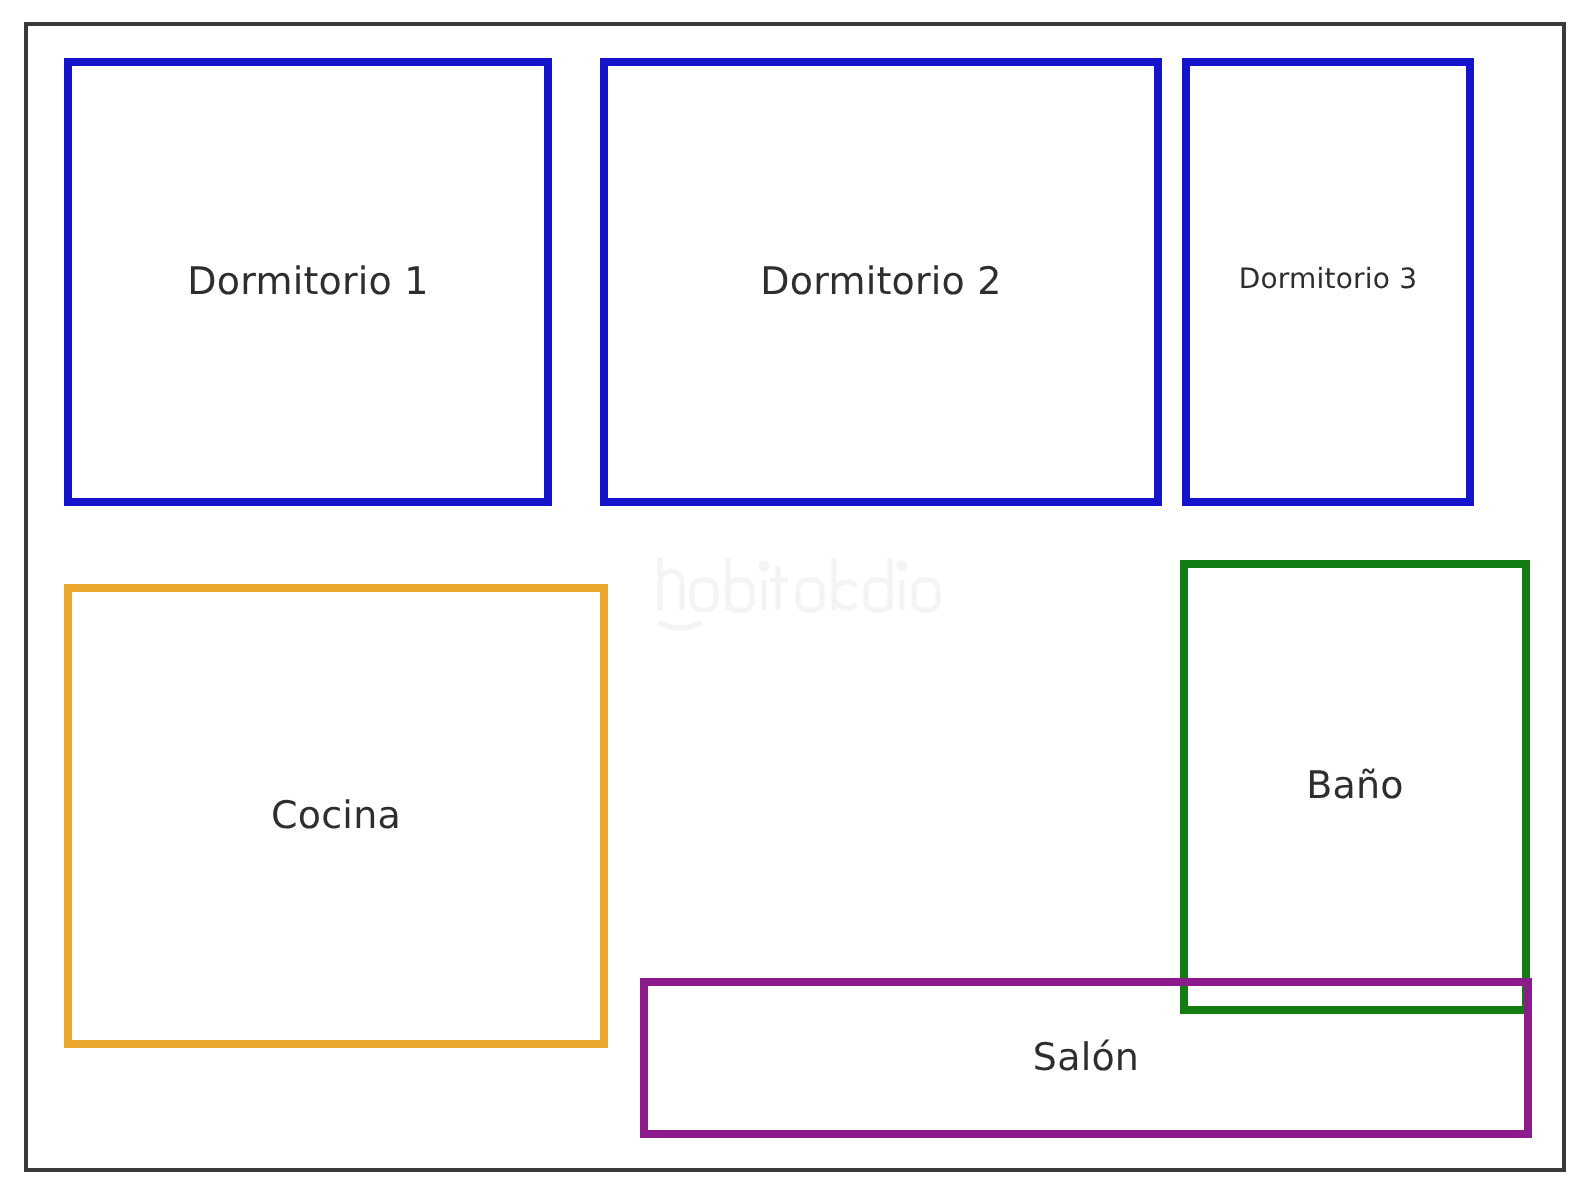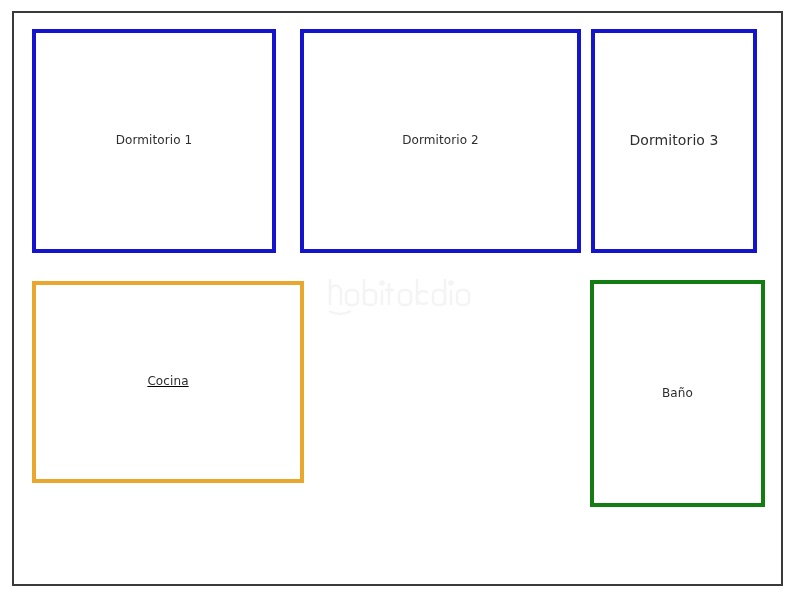--- a/index.html
+++ b/index.html
@@ -48,21 +48,21 @@
   .room {
     position: absolute;
     box-sizing: border-box;
     background: transparent;
     display: flex;
     align-items: center;
     justify-content: center;
   }
   .room-label {
     color: #2e2e2e;
-    font-size: 12px;
+    font-size: 19px;
     line-height: 1.1;
     letter-spacing: 0.1px;
     white-space: nowrap;
     text-align: center;
   }
   .room-label.small {
     font-size: 14px;
   }
 
   
@@ -116,26 +116,29 @@
   </div>
 
   <div class="room" id="room-dormitorio-1" style="left: 32px; top: 29px; width: 244px; height: 224px; border-color: rgb(20, 20, 204);">
     <span class="room-label" style="color: rgb(46, 46, 46);">Dormitorio 1</span>
   </div>
 
   <div class="room" id="room-dormitorio-2" style="left: 300px; top: 29px; width: 281px; height: 224px; border-color: rgb(20, 20, 204);">
     <span class="room-label" style="color: rgb(46, 46, 46);">Dormitorio 2</span>
   </div>
 
-  <div class="room" id="room-dormitorio-3" style="left: 591px; top: 29px; width: 166px; height: 224px; border-color: rgb(20, 20, 204);">
+  <div class="room" id="room-dormitorio-3" style="left: 591px; top: 29px; width: 146px; height: 224px; border-color: rgb(20, 20, 204);">
     <span class="room-label small" style="color: rgb(46, 46, 46);">Dormitorio 3</span>
   </div>
 
-  <div class="room" id="room-cocina" style="left: 32px; top: 281px; width: 272px; height: 202px; border-color: rgb(234, 167, 46); text-decoration: underline;">
+  <div class="room" id="room-cocina" style="left: 32px; top: 292px; width: 272px; height: 232px; border-color: rgb(234, 167, 46);">
     <span class="room-label" style="color: rgb(46, 46, 46);">Cocina</span>
   </div>
 
   <div class="room" id="room-bano" style="left: 590px; top: 280px; width: 175px; height: 227px; border-color: rgb(19, 125, 20);">
     <span class="room-label" style="color: rgb(46, 46, 46);">Baño</span>
   </div>
 
+  <div class="room" id="room-salon" style="left: 320px; top: 489px; width: 446px; height: 80px; border-color: rgb(140, 28, 140);">
+    <span class="room-label" style="color: rgb(46, 46, 46);">Salón</span>
+  </div>
 
 </div>
 
 </body></html>

